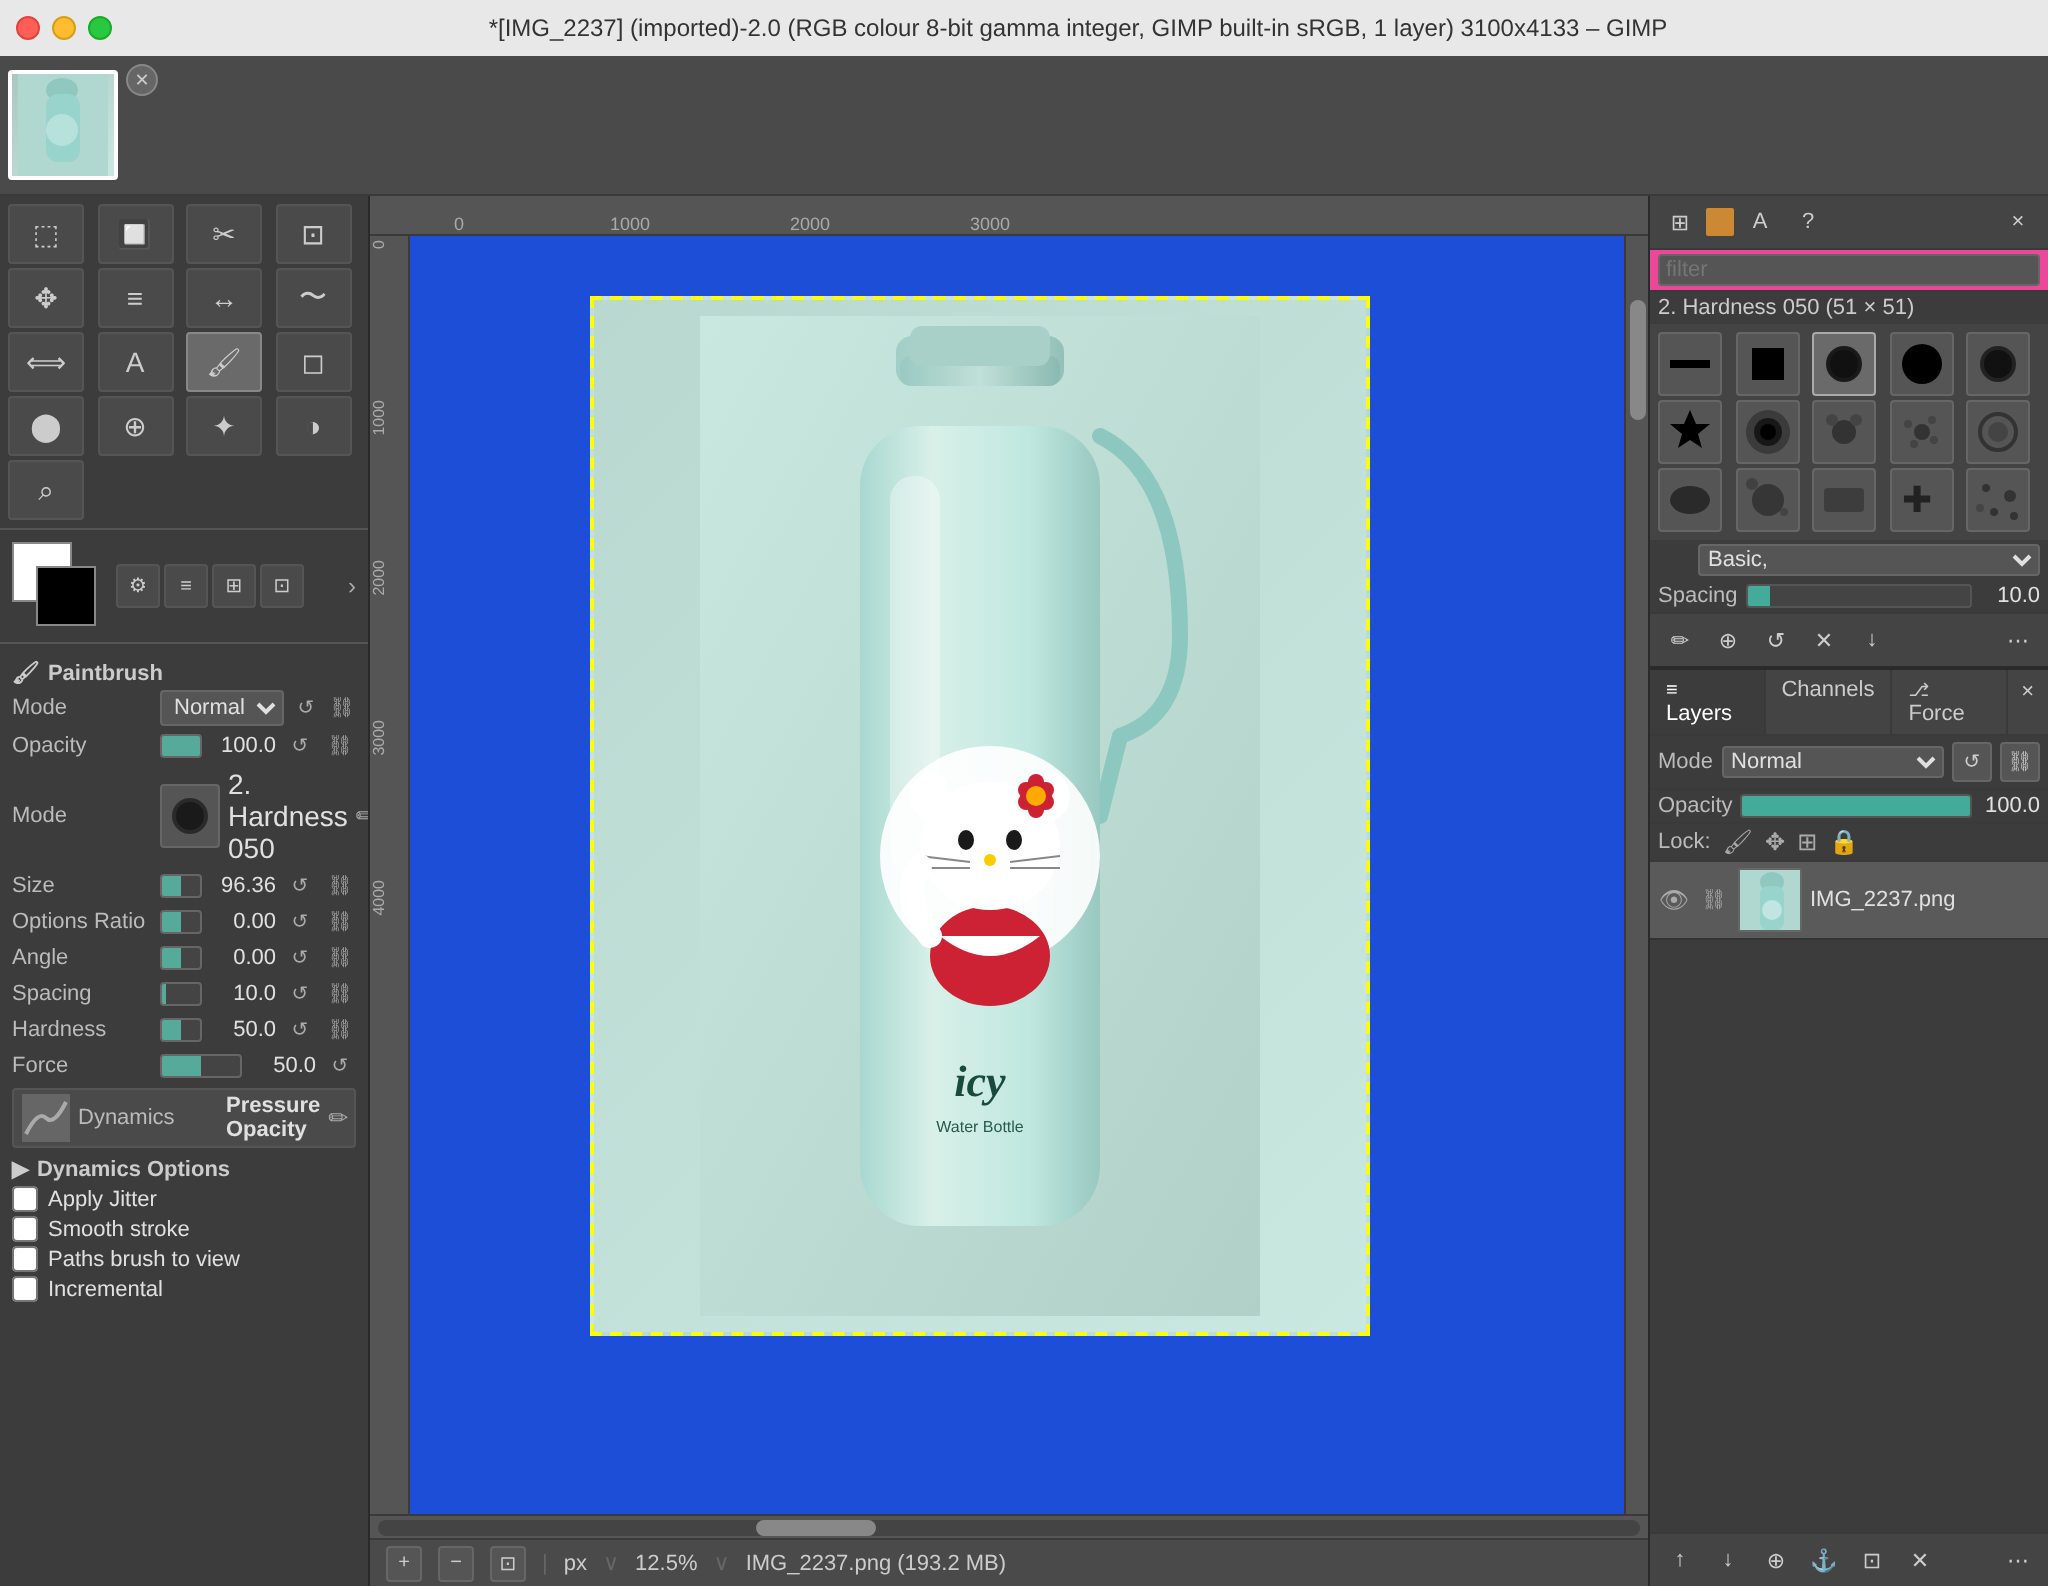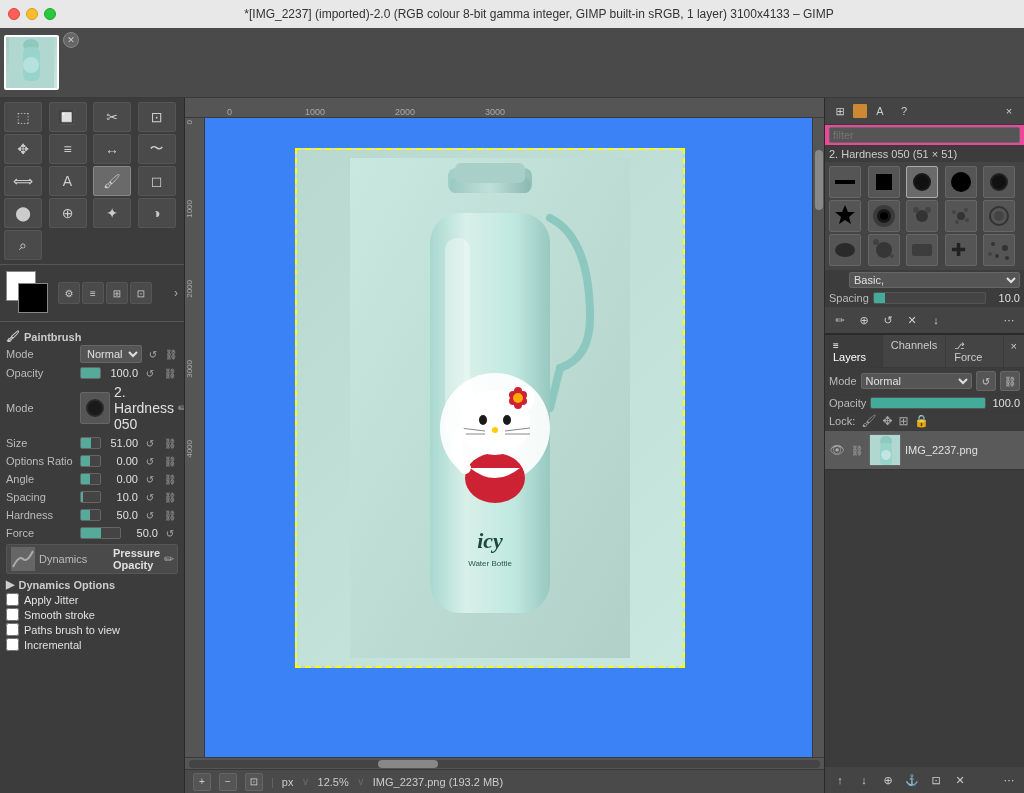--- a/index.html
+++ b/index.html
@@ -252,21 +252,21 @@
       overflow: hidden;
     }
     #v-ruler {
       width: 20px;
       background: #555;
       border-right: 1px solid #3a3a3a;
       flex-shrink: 0;
     }
     #canvas-content {
       flex: 1;
-      background: #3b82f6;
+      background: #1d4ed8;
       position: relative;
       overflow: hidden;
     }
     #canvas-image {
       position: absolute;
       top: 30px;
       left: 90px;
       width: 390px;
       height: 520px;
       background: linear-gradient(135deg, #b8d8d0, #c8e8e0);
@@ -758,21 +758,21 @@
           </svg>
         </div>
         <span class="brush-name">2. Hardness 050</span>
         <span class="edit-btn">✏</span>
       </div>
 
       <div class="option-row">
         <span class="option-label">Size</span>
         <div class="slider-container">
           <div class="slider-track" style="background: linear-gradient(to right, #5a9 51%, #444 51%);"></div>
-          <span class="slider-value">51.00</span>
+          <span class="slider-value">96.36</span>
         </div>
         <span class="icon-btn">↺</span>
         <span class="icon-btn">⛓</span>
       </div>
 
       <div class="option-row">
         <span class="option-label">Options Ratio</span>
         <div class="slider-container">
           <div class="slider-track" style="background: linear-gradient(to right, #5a9 50%, #444 50%);"></div>
           <span class="slider-value">0.00</span>

